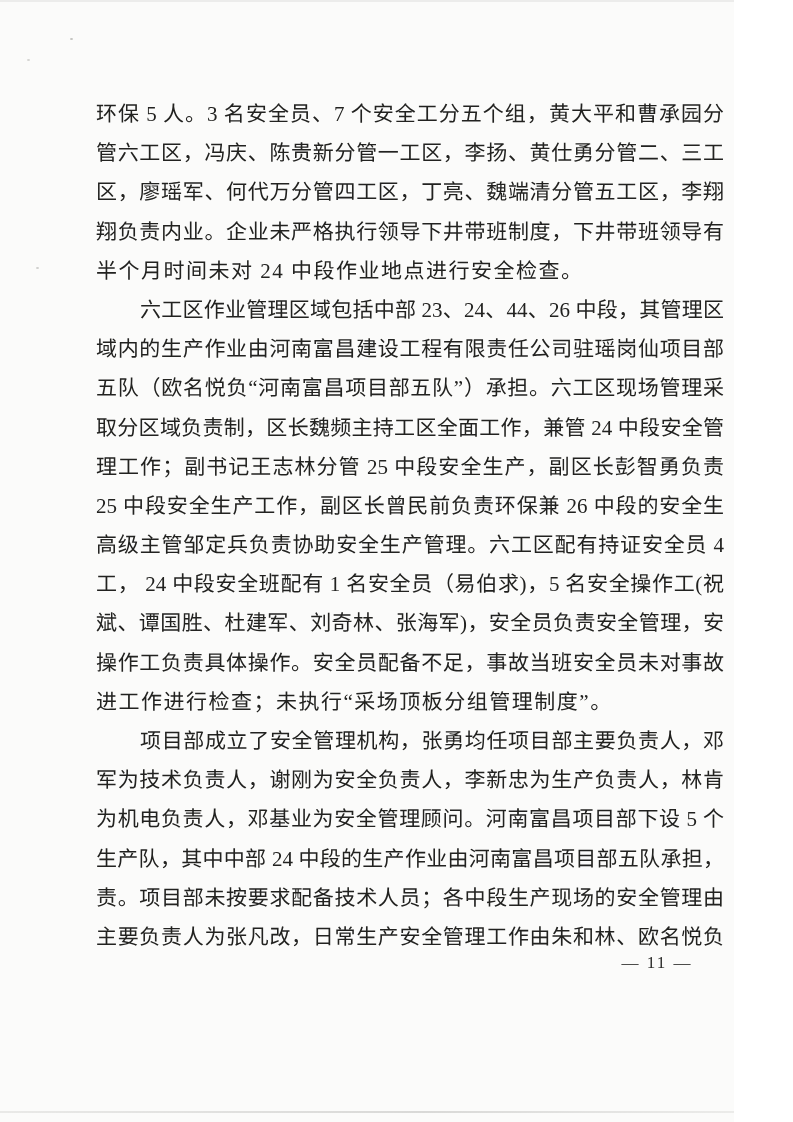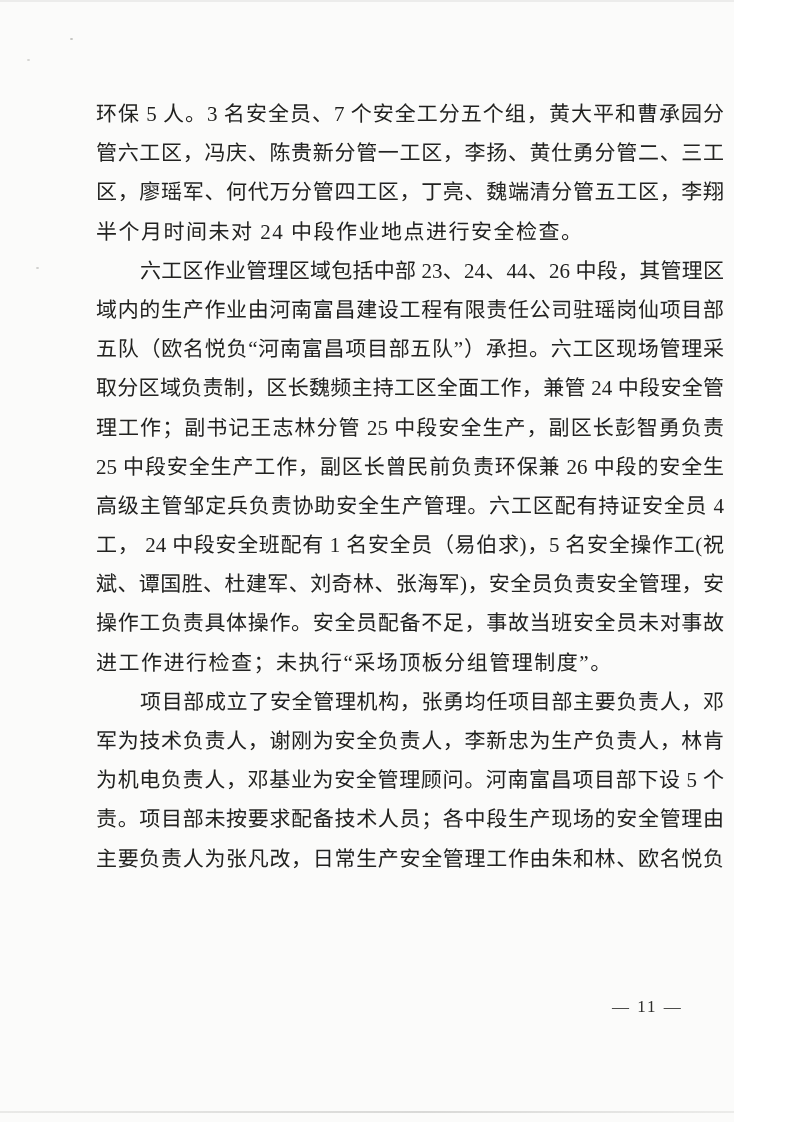--- a/index.html
+++ b/index.html
@@ -64,44 +64,45 @@
     overflow: hidden;
   }
   .line.indent { padding-left: 44px; }
   .line.short {
     text-align-last: left;
     letter-spacing: 1.5px;
   }
   .pagenum {
     position: absolute;
     left: 612px;
-    top: 997px;
+    top: 953px;
     width: 90px;
     font-size: 17px;
     letter-spacing: 2px;
     color: #2c2c2a;
-    text-align: left;
+    text-align: center;
   }
 </style>
 </head>
 <body>
 
 <div class="page">
 
   <div class="edge-top"></div>
   <div class="speck speck-1"></div>
   <div class="speck speck-2"></div>
   <div class="speck speck-3"></div>
 
   <div class="content">
 
     <div class="para">
       <div class="line">环保 5 人。3 名安全员、7 个安全工分五个组，黄大平和曹承园分</div>
       <div class="line">管六工区，冯庆、陈贵新分管一工区，李扬、黄仕勇分管二、三工</div>
       <div class="line">区，廖瑶军、何代万分管四工区，丁亮、魏端清分管五工区，李翔</div>
+      <div class="line">翔负责内业。企业未严格执行领导下井带班制度，下井带班领导有</div>
       <div class="line short">半个月时间未对 24 中段作业地点进行安全检查。</div>
     </div>
 
     <div class="para">
       <div class="line indent">六工区作业管理区域包括中部 23、24、44、26 中段，其管理区</div>
       <div class="line">域内的生产作业由河南富昌建设工程有限责任公司驻瑶岗仙项目部</div>
       <div class="line">五队（欧名悦负“河南富昌项目部五队”）承担。六工区现场管理采</div>
       <div class="line">取分区域负责制，区长魏频主持工区全面工作，兼管 24 中段安全管</div>
       <div class="line">理工作；副书记王志林分管 25 中段安全生产，副区长彭智勇负责</div>
       <div class="line">25 中段安全生产工作，副区长曾民前负责环保兼 26 中段的安全生产，</div>
@@ -109,20 +110,21 @@
       <div class="line">工， 24 中段安全班配有 1 名安全员（易伯求)，5 名安全操作工(祝海</div>
       <div class="line">斌、谭国胜、杜建军、刘奇林、张海军)，安全员负责安全管理，安全</div>
       <div class="line">操作工负责具体操作。安全员配备不足，事故当班安全员未对事故掘</div>
       <div class="line short">进工作进行检查；未执行“采场顶板分组管理制度”。</div>
     </div>
 
     <div class="para">
       <div class="line indent">项目部成立了安全管理机构，张勇均任项目部主要负责人，邓</div>
       <div class="line">军为技术负责人，谢刚为安全负责人，李新忠为生产负责人，林肯</div>
       <div class="line">为机电负责人，邓基业为安全管理顾问。河南富昌项目部下设 5 个</div>
+      <div class="line">生产队，其中中部 24 中段的生产作业由河南富昌项目部五队承担，</div>
       <div class="line">责。项目部未按要求配备技术人员；各中段生产现场的安全管理由</div>
       <div class="line">主要负责人为张凡改，日常生产安全管理工作由朱和林、欧名悦负</div>
     </div>
 
   </div>
 
   <div class="pagenum">— 11 —</div>
 
   <div class="edge-right"></div>
   <div class="edge-bottom"></div>

